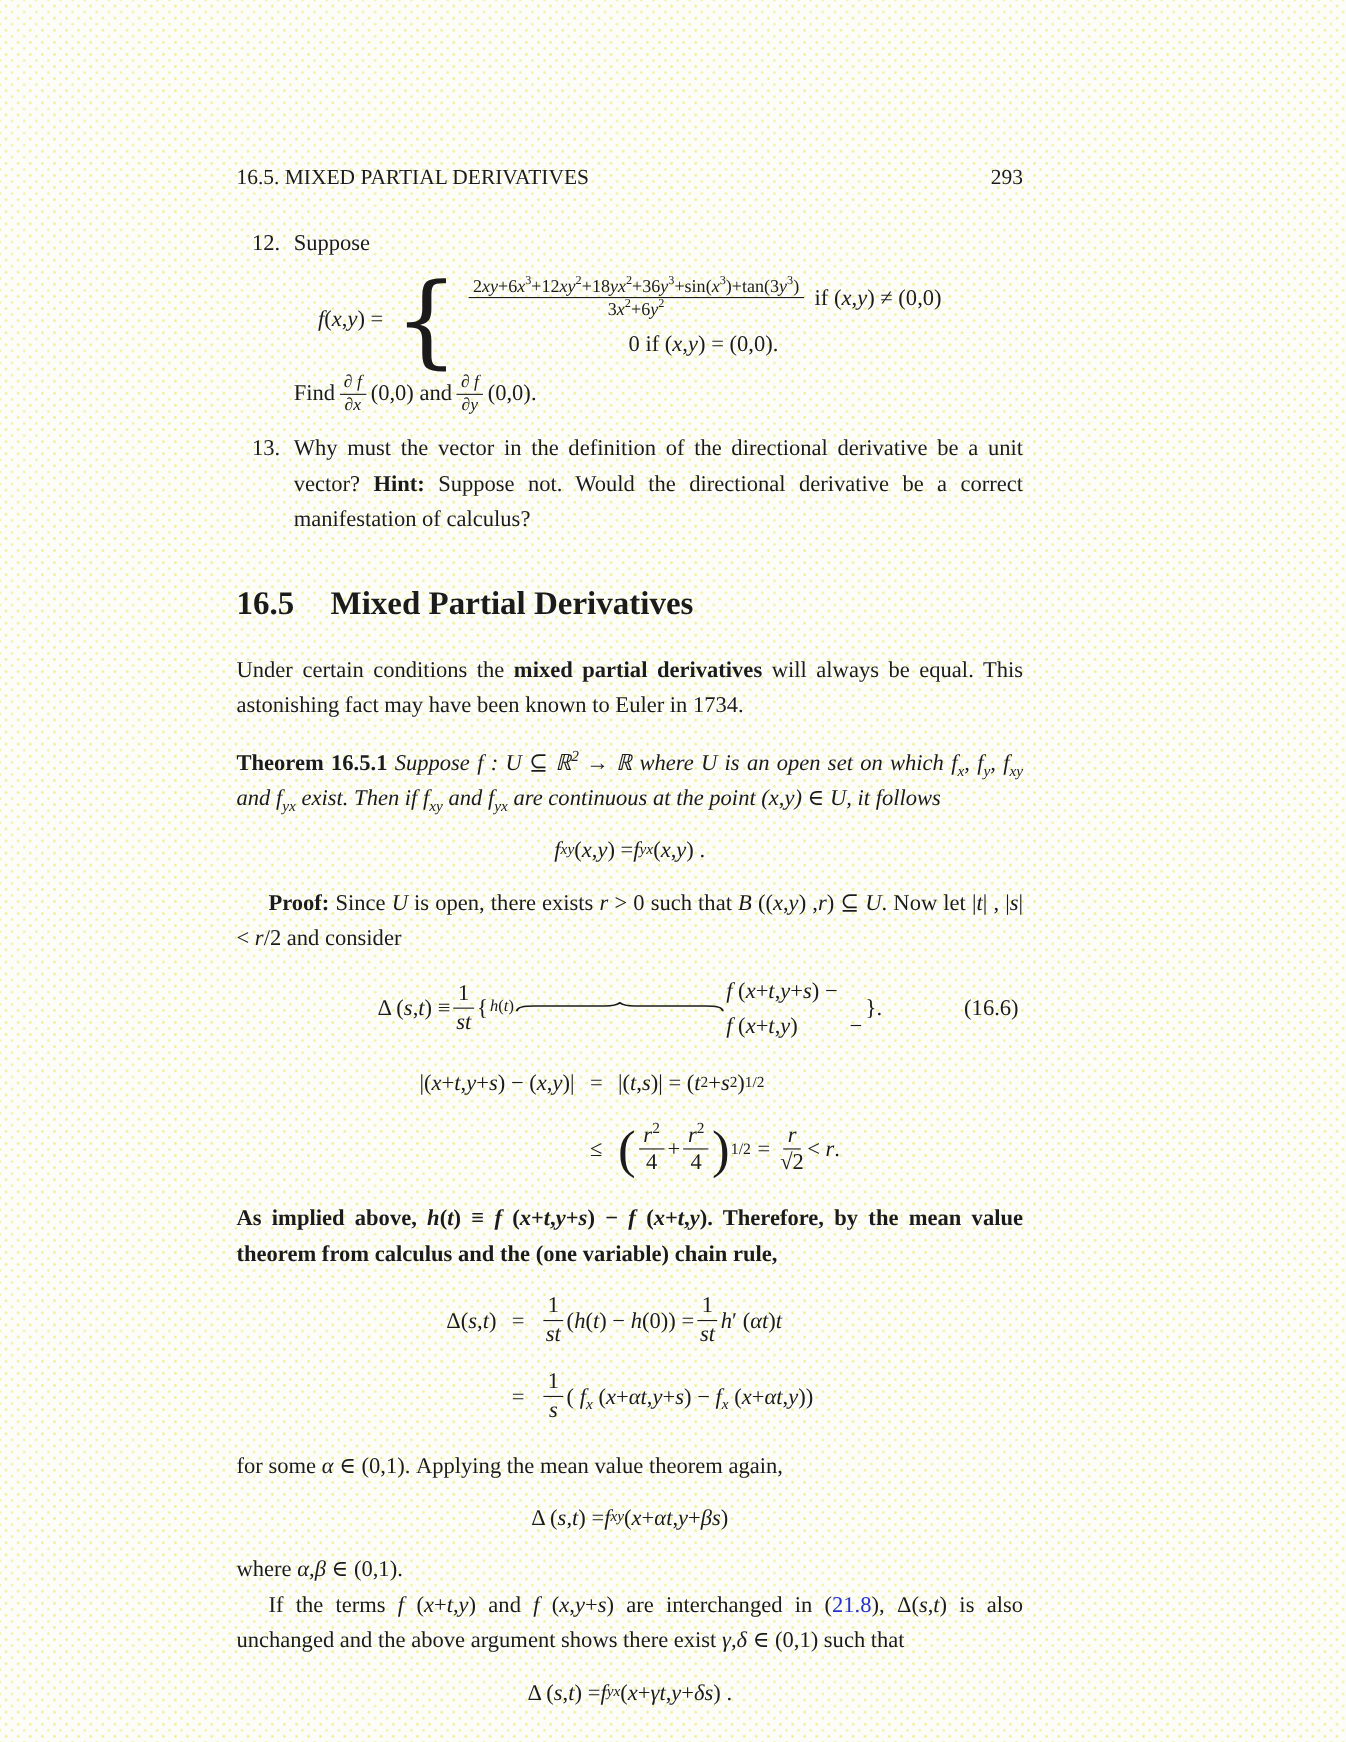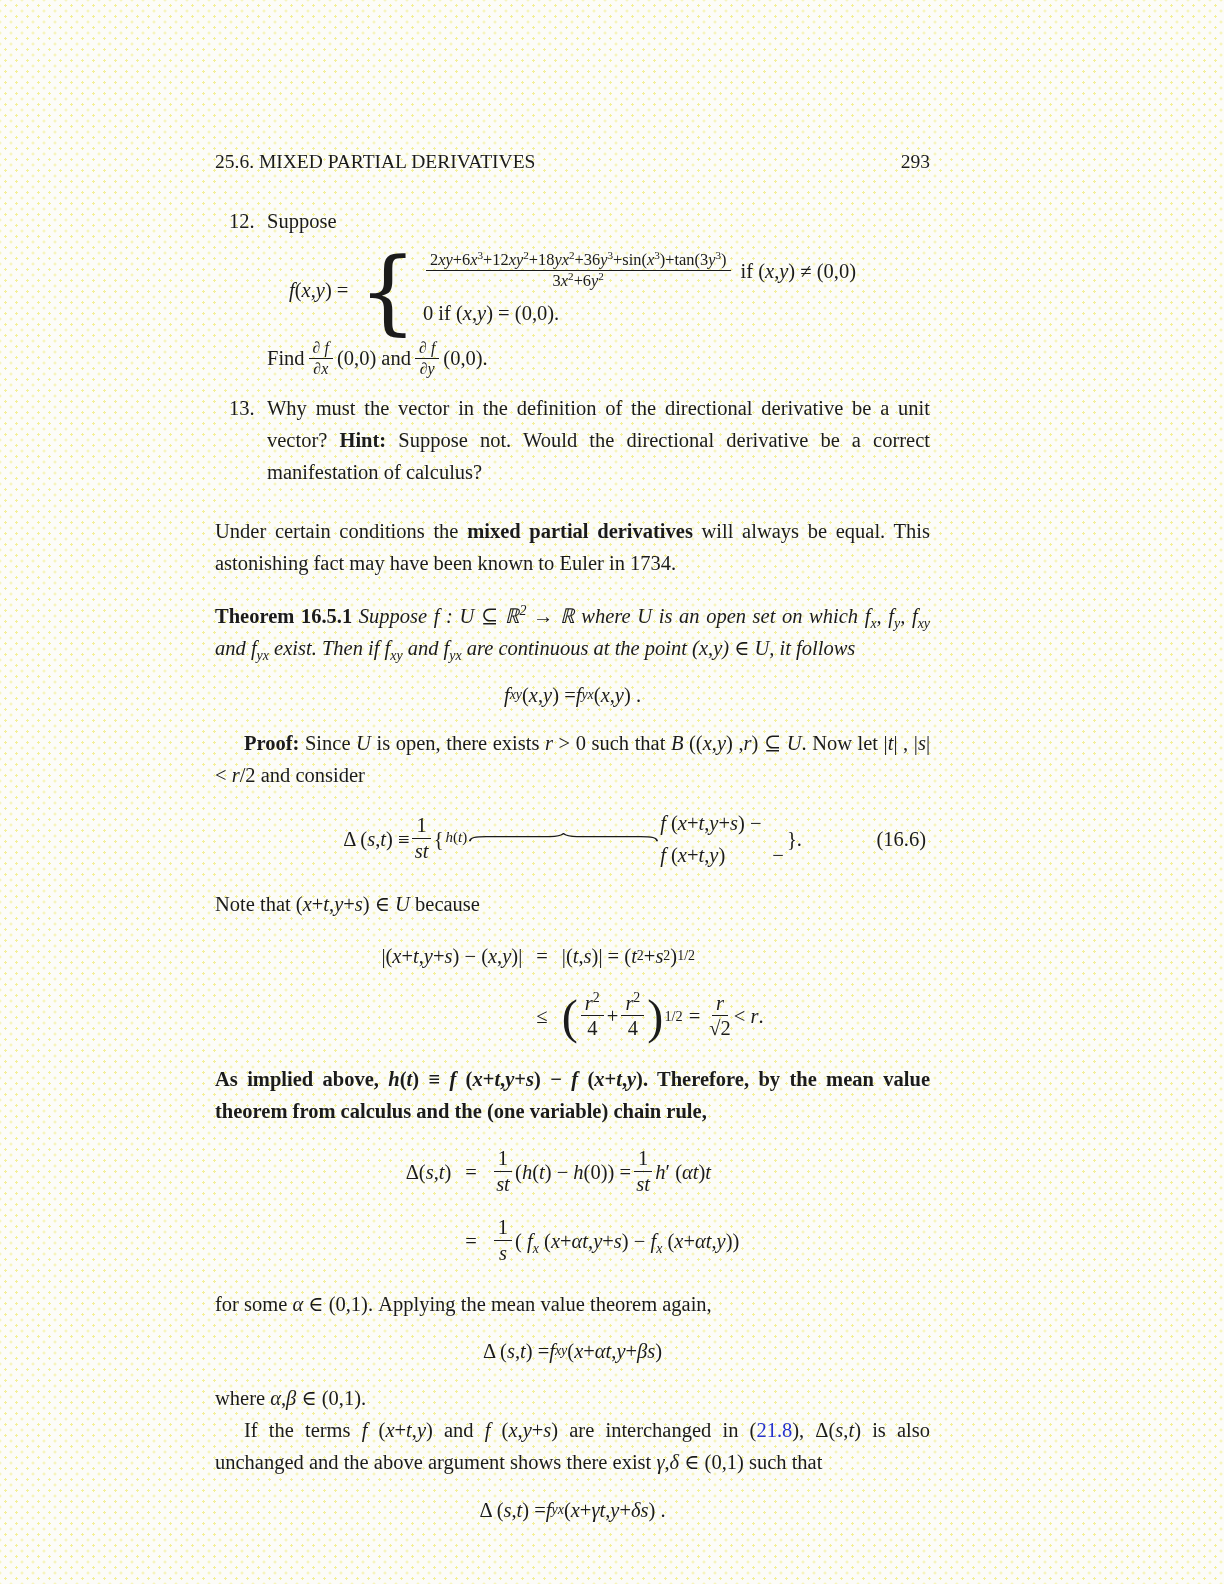--- a/index.html
+++ b/index.html
@@ -35,21 +35,21 @@
   .eqrow{display:flex;justify-content:center;align-items:center;}
   .mrow{display:inline-flex;align-items:center;}
   .frac{display:inline-flex;flex-direction:column;align-items:center;text-align:center;
         vertical-align:middle;margin:0 3px;line-height:1.12;}
   .frac .fn{border-bottom:1.4px solid #1b1b1b;padding:0 4px 1px;}
   .frac .fd{padding-top:1px;}
   .frac.sm{font-size:0.78em;vertical-align:-0.55em;margin:0 4px;}
   .frac.pw{font-size:0.8em;}
   .pwbrace{font-size:92px;font-weight:400;line-height:0;margin:0 6px 0 10px;
            font-family:"DejaVu Serif","Liberation Serif",serif;transform:translateY(2px);}
-  .pwbody{display:flex;flex-direction:column;align-items:flex-start;gap:6px;}
+  .pwbody{display:flex;flex-direction:column;align-items:center;gap:6px;}
   .pwline{display:inline-flex;align-items:center;}
   
   .obgroup{display:inline-flex;align-items:center;margin:0 2px;}
   .oblabel{font-size:15px;line-height:15px;margin-bottom:2px;}
   .obrace{width:96%;height:9px;display:block;margin-bottom:2px;}
   .eqblock{position:relative;}
   .eqnum{position:absolute;right:4px;top:50%;transform:translateY(-50%);}
   
   .agrid{display:grid;grid-template-columns:auto auto auto;justify-content:center;
          column-gap:14px;row-gap:20px;align-items:center;}
@@ -60,21 +60,21 @@
   .link{color:#2633cc;text-decoration:none;cursor:pointer;}
   .indent{text-indent:29px;}
   .bold{font-weight:bold;}
 </style>
 </head>
 <body>
 
 <div class="page">
 
   <div class="hdr">
-    <span>25.6.  MIXED PARTIAL DERIVATIVES</span>
+    <span>16.5.  MIXED PARTIAL DERIVATIVES</span>
     <span>293</span>
   </div>
 
   <div class="item" style="margin-top:27px;">
     <span class="num">12.</span>
     <span>Suppose</span>
   </div>
 
   <div class="eqrow" style="margin:14px 0 10px 0;">
     <span class="mrow"><i>f</i> (<i>x</i>,<i>y</i>) =</span>
@@ -107,20 +107,23 @@
     </span>
   </div>
 
   <div class="item just" style="width:715px;box-sizing:border-box;">
     <span class="num">13.</span>
     <span>Why must the vector in the definition of the directional derivative be a unit vector?</span>
     <span class="bold">Hint:</span>
     <span>Suppose not.  Would the directional derivative be a correct manifestation of calculus?</span>
   </div>
 
+  <div class="sect">
+    <span>16.5</span><span class="stitle">Mixed Partial Derivatives</span>
+  </div>
 
   <p class="just" style="margin:27px 0 0 0;">Under certain conditions the <b>mixed partial derivatives</b> will always be equal.  This astonishing fact may have been known to Euler in 1734.</p>
 
   <p class="just" style="margin:21px 0 0 0;">
     <span class="bold">Theorem 16.5.1</span>
     <i>Suppose f : U ⊆ ℝ<sup>2</sup> → ℝ where U is an open set on which f<sub>x</sub>, f<sub>y</sub>, f<sub>xy</sub> and f<sub>yx</sub> exist. Then if f<sub>xy</sub> and f<sub>yx</sub> are continuous at the point (x,y) ∈ U, it follows</i>
   </p>
 
   <div class="eqrow" style="margin:15px 0;"><i>f</i><sub><i>xy</i></sub> (<i>x</i>,<i>y</i>) = <i>f</i><sub><i>yx</i></sub> (<i>x</i>,<i>y</i>) .</div>
 
@@ -143,21 +146,20 @@
           <path d="M3 13 C3 7, 9 5.5, 20 5.5 L86 5.5 C95 5.5, 98 3.5, 100 1 C102 3.5, 105 5.5, 114 5.5 L180 5.5 C191 5.5, 197 7, 197 13" fill="none" stroke="#1b1b1b" stroke-width="2"></path>
         </svg>
         <span><i>f</i> (<i>x</i>+<i>t</i>,<i>y</i>+<i>s</i>) − <i>f</i> (<i>x</i>+<i>t</i>,<i>y</i>)</span>
       </span>
       <span style="margin:0 3px;align-self:flex-end;">−</span>
       <span>}.</span>
     </div>
     <span class="eqnum">(16.6)</span>
   </div>
 
-  <p class="just" style="margin:17px 0 0 0;">Note that (<i>x</i>+<i>t</i>,<i>y</i>+<i>s</i>) ∈ <i>U</i> because</p>
 
   <div class="agrid" style="margin:20px 0 16px 0;">
     <span class="ag-l">|(<i>x</i>+<i>t</i>,<i>y</i>+<i>s</i>) − (<i>x</i>,<i>y</i>)|</span>
     <span>=</span>
     <span class="ag-r">|(<i>t</i>,<i>s</i>)| = (<i>t</i><sup>2</sup> +<i>s</i><sup>2</sup>)<sup>1/2</sup></span>
     <span class="ag-l"></span>
     <span>≤</span>
     <span class="ag-r">
       <span class="bigp">(</span>
       <span class="frac">

